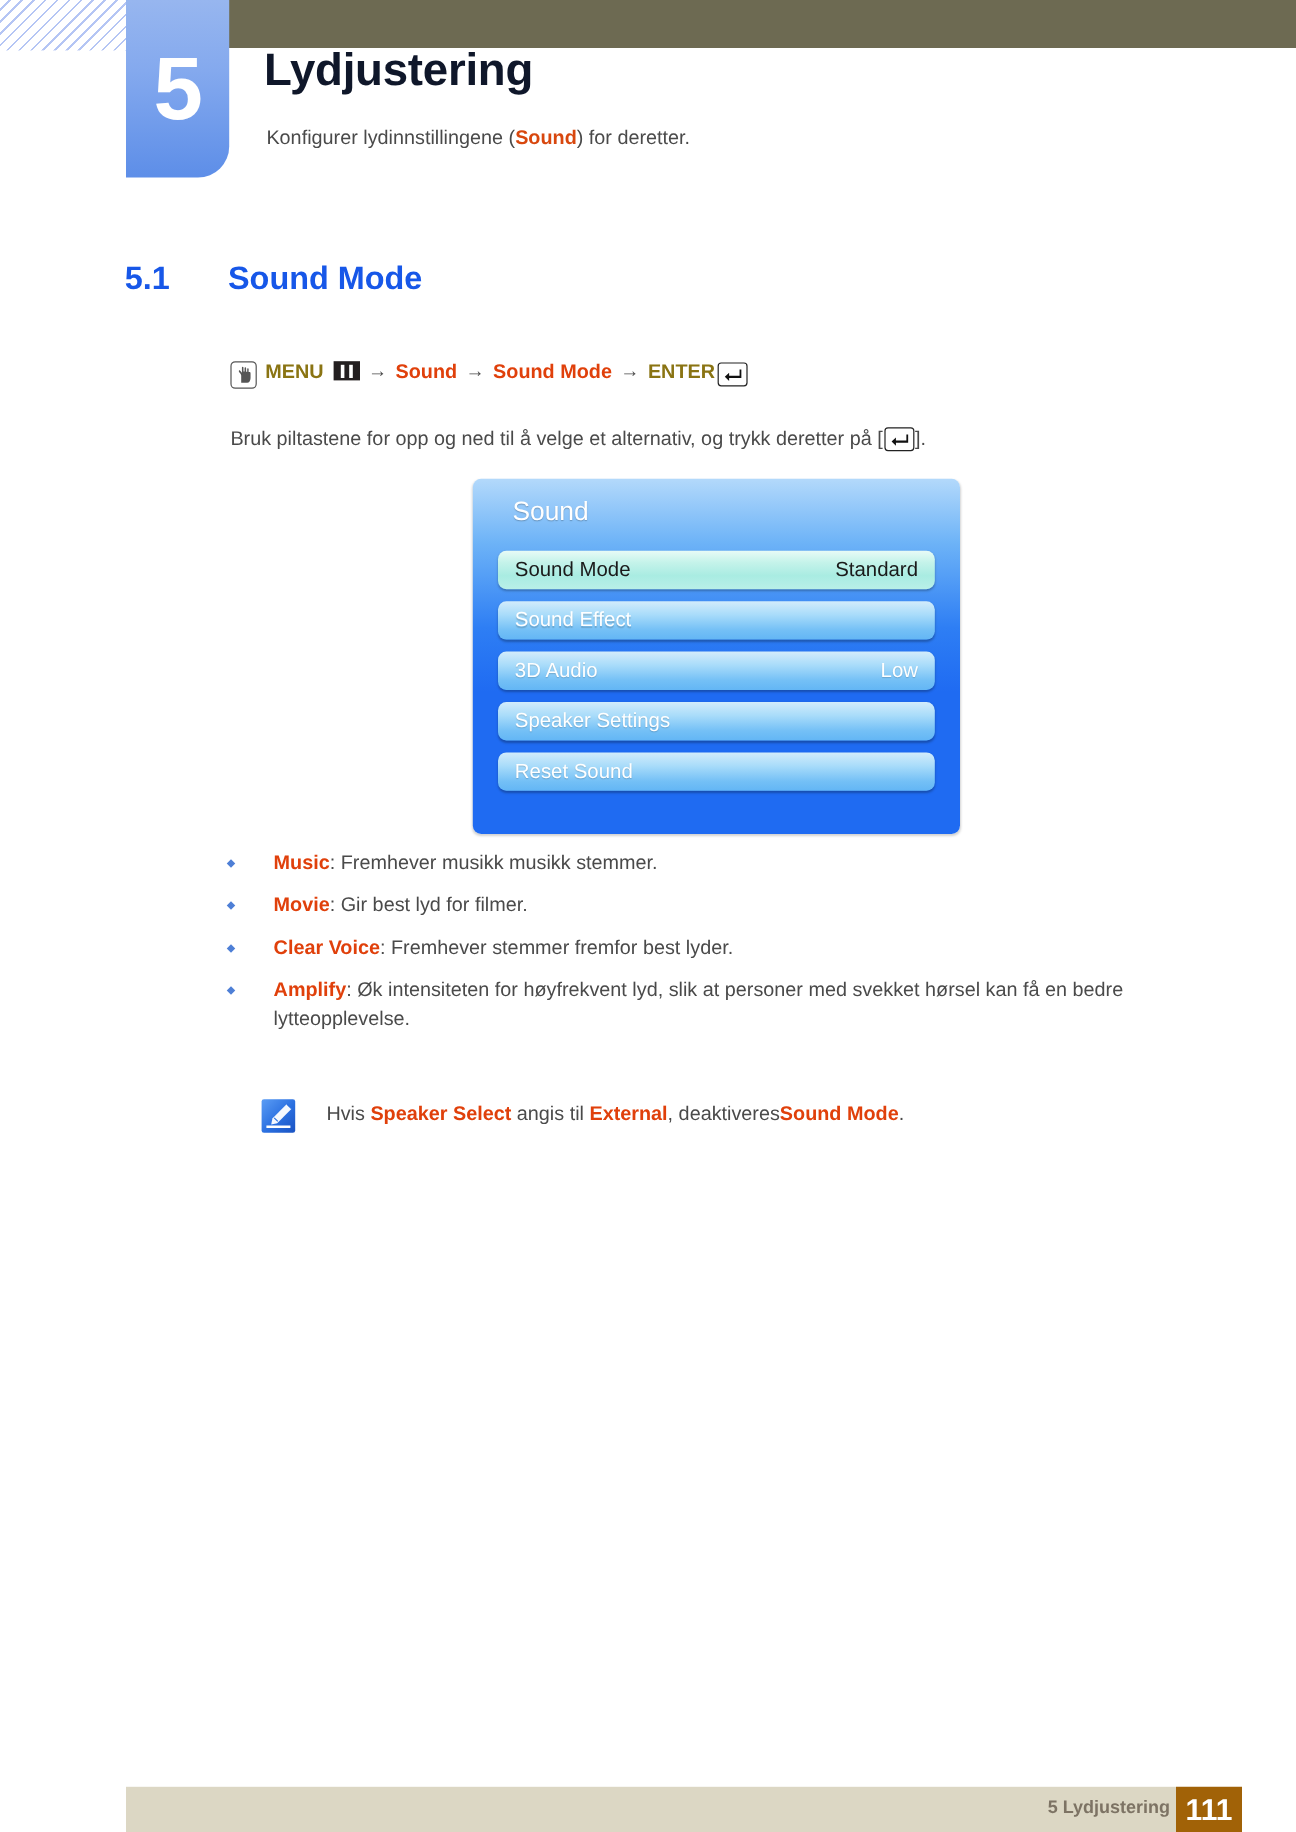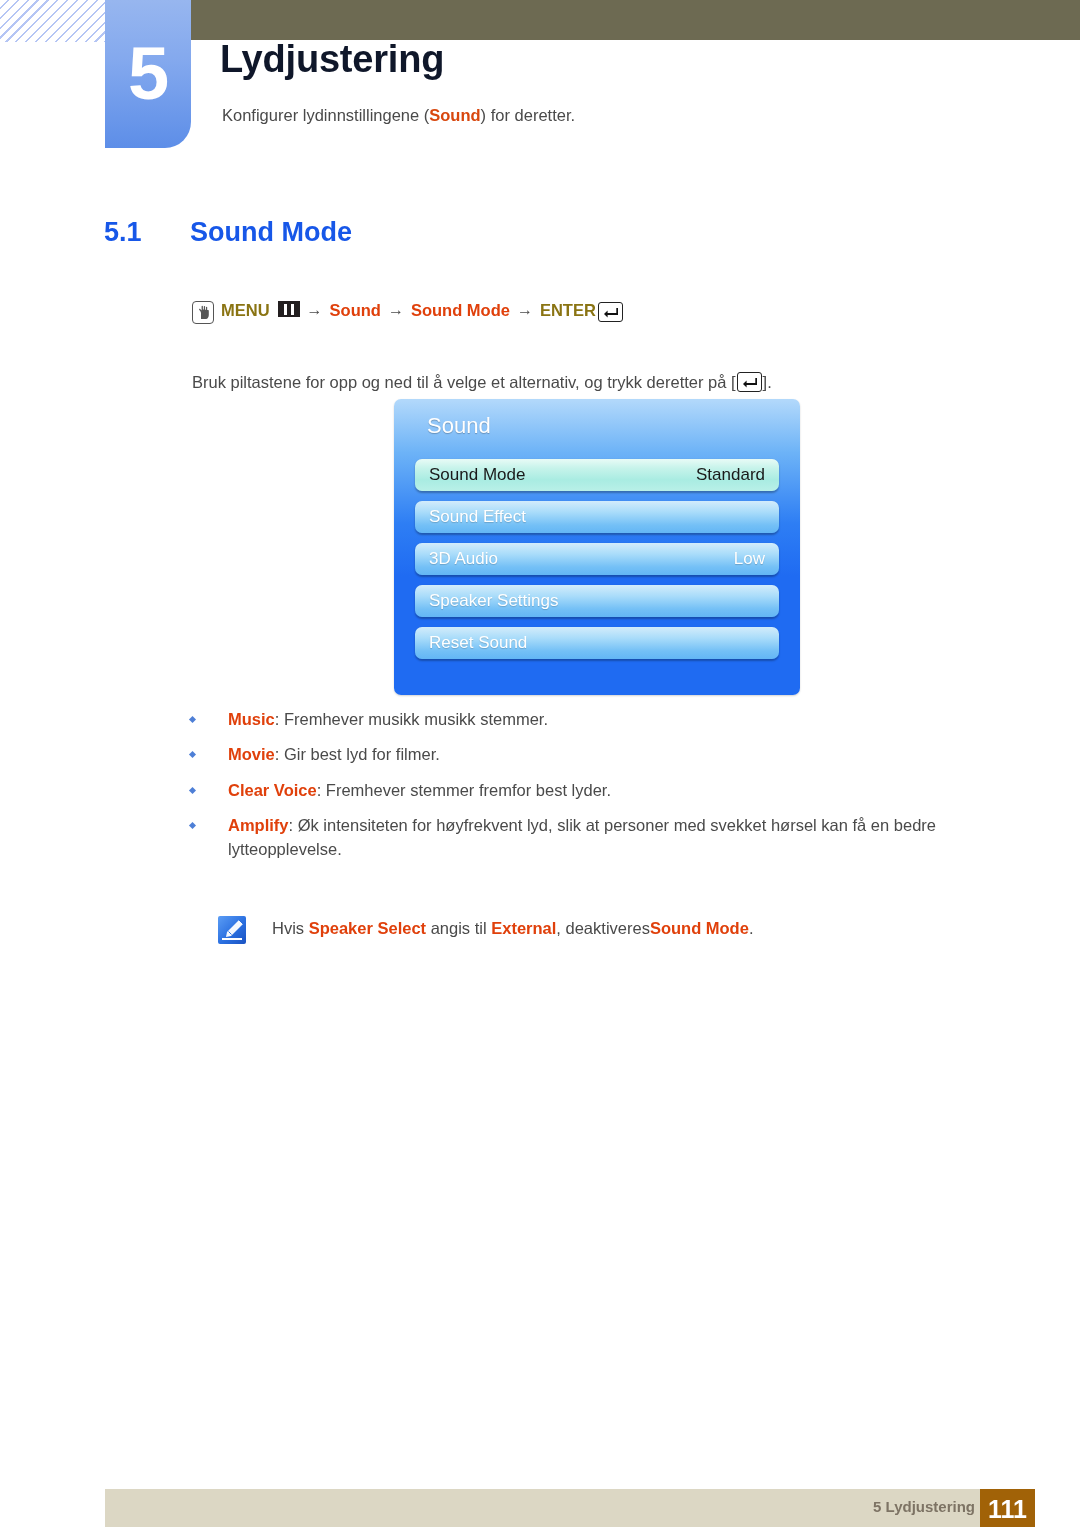--- a/index.html
+++ b/index.html
@@ -129,21 +129,21 @@
     background: #fff;
     margin-left: 2px;
     position: relative;
     top: 1px;
   }
   .ic-enter svg { display:block; }
 
   
   .instruction {
     position: absolute;
-    left: 192px; top: 372px;
+    left: 192px; top: 356px;
     font-size: 16.5px;
     color: #4a4a4a;
     display: flex; align-items: flex-end;
     white-space: nowrap;
   }
   .instruction .ic-enter { margin: 0 1px; top: 0; }
 
   
   .osd {
     position: absolute;

